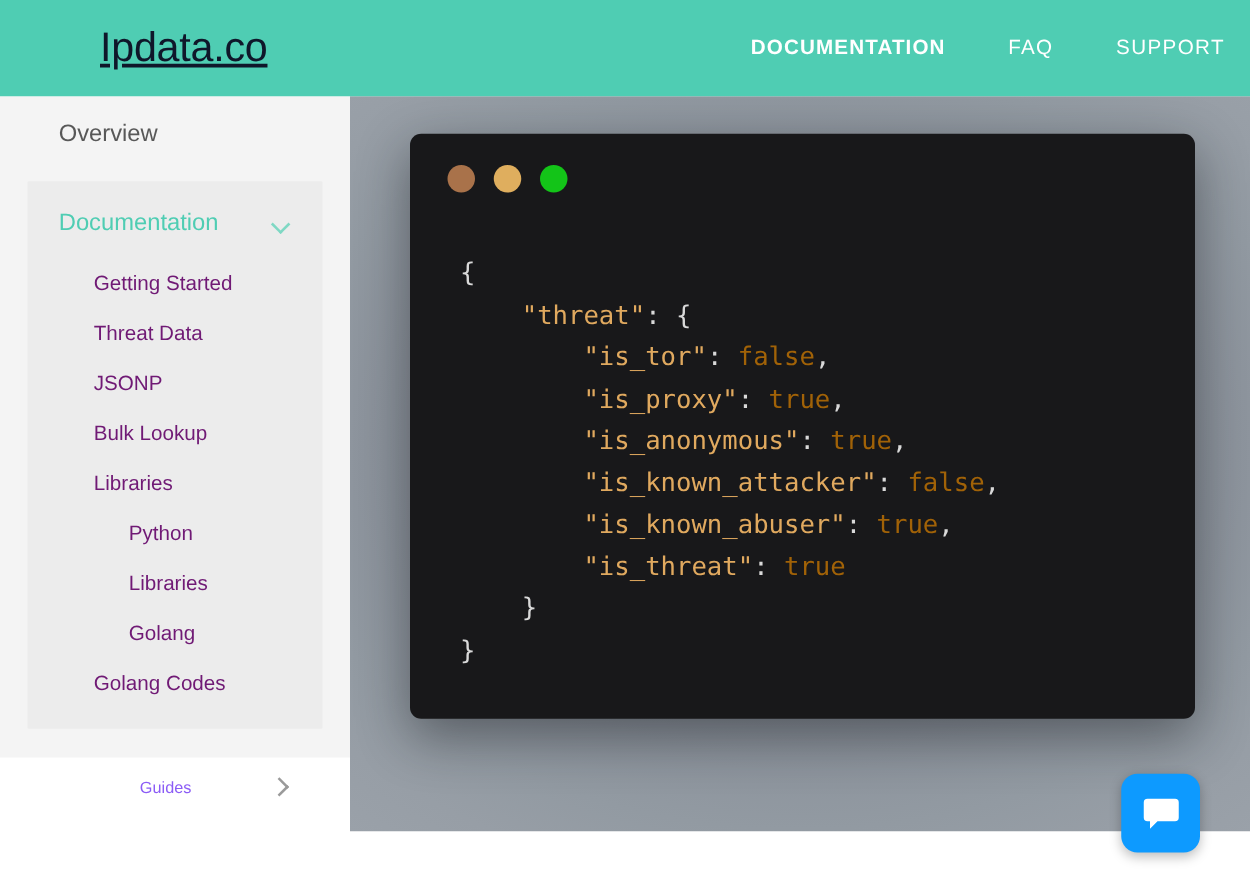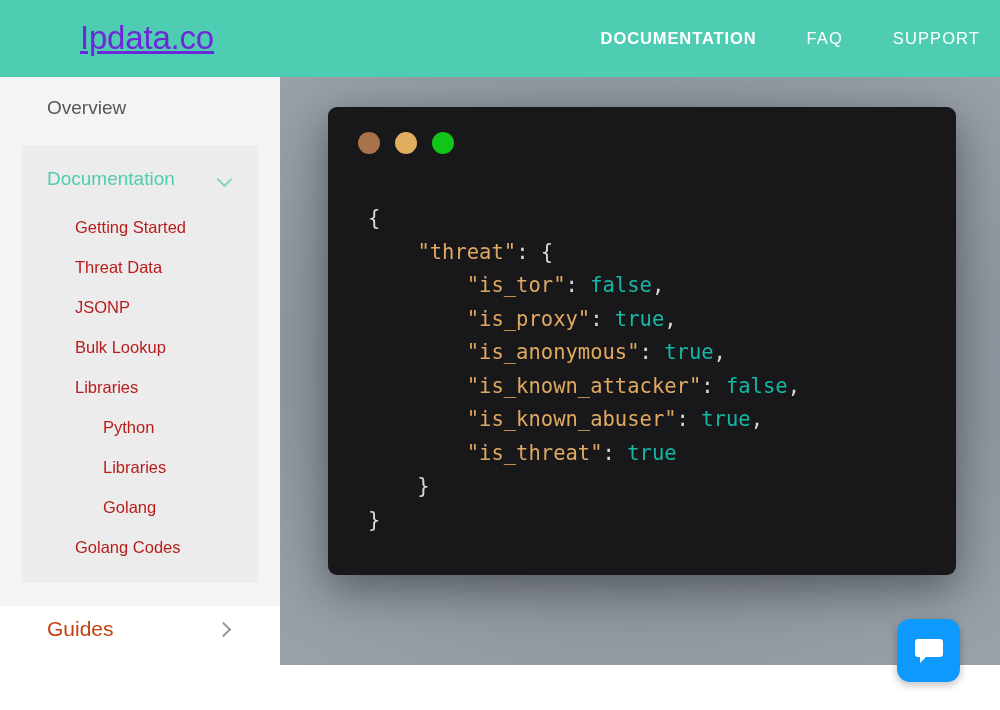--- a/index.html
+++ b/index.html
@@ -33,21 +33,21 @@
     z-index: 30;
   }
 
   .brand {
     position: absolute;
     left: 80px;
     top: 16px;
     font-size: 33px;
     line-height: 44px;
     font-weight: 400;
-    color: #6d28d9;
+    color: #0f172a;
     letter-spacing: -0.2px;
     font-family: "Liberation Sans", sans-serif;
     white-space: nowrap;
   }
 
   .main-nav {
     position: absolute;
     right: 0;
     top: 0;
     height: 77px;
@@ -147,37 +147,38 @@
     transform: rotate(-45deg);
     left: 0px; top: 2px;
   }
 
   .doc-link {
     height: 40px;
     display: flex;
     align-items: center;
     padding-left: 53px;
     font-size: 16.5px;
-    color: #b91c1c;
+    color: #701a75;
     cursor: pointer;
   }
 
   .doc-link.level-2 {
     padding-left: 81px;
   }
 
   .side-bottom-item {
     height: 60px;
     margin-top: 16px;
     display: flex;
     align-items: center;
     padding: 0 48px 0 47px;
-    font-size: 21px;
-    color: #c2410c;
-    cursor: pointer;
+    font-size: 13px;
+    color: #8b5cf6;
+    cursor: pointer;
+    text-align: center;
   }
   .side-bottom-item .label { flex: 1; }
 
   
   .hero {
     position: absolute;
     top: 77px;
     left: 280px;
     width: 720px;
     height: 588px;
@@ -232,21 +233,21 @@
     font-family: "DejaVu Sans Mono", "Liberation Mono", monospace;
     font-size: 20.5px;
     line-height: 33.5px;
     white-space: pre;
     color: #d8d8d8;
     letter-spacing: 0px;
   }
 
   .tok-punct  { color: #d9d9d9; }
   .tok-key    { color: #e0a95f; }
-  .tok-bool   { color: #14b8a6; }
+  .tok-bool   { color: #a16207; }
 
   
   .chat-button {
     position: absolute;
     left: 897px;
     top: 619px;
     width: 63px;
     height: 63px;
     border-radius: 13px;
     background: #0d9aff;

